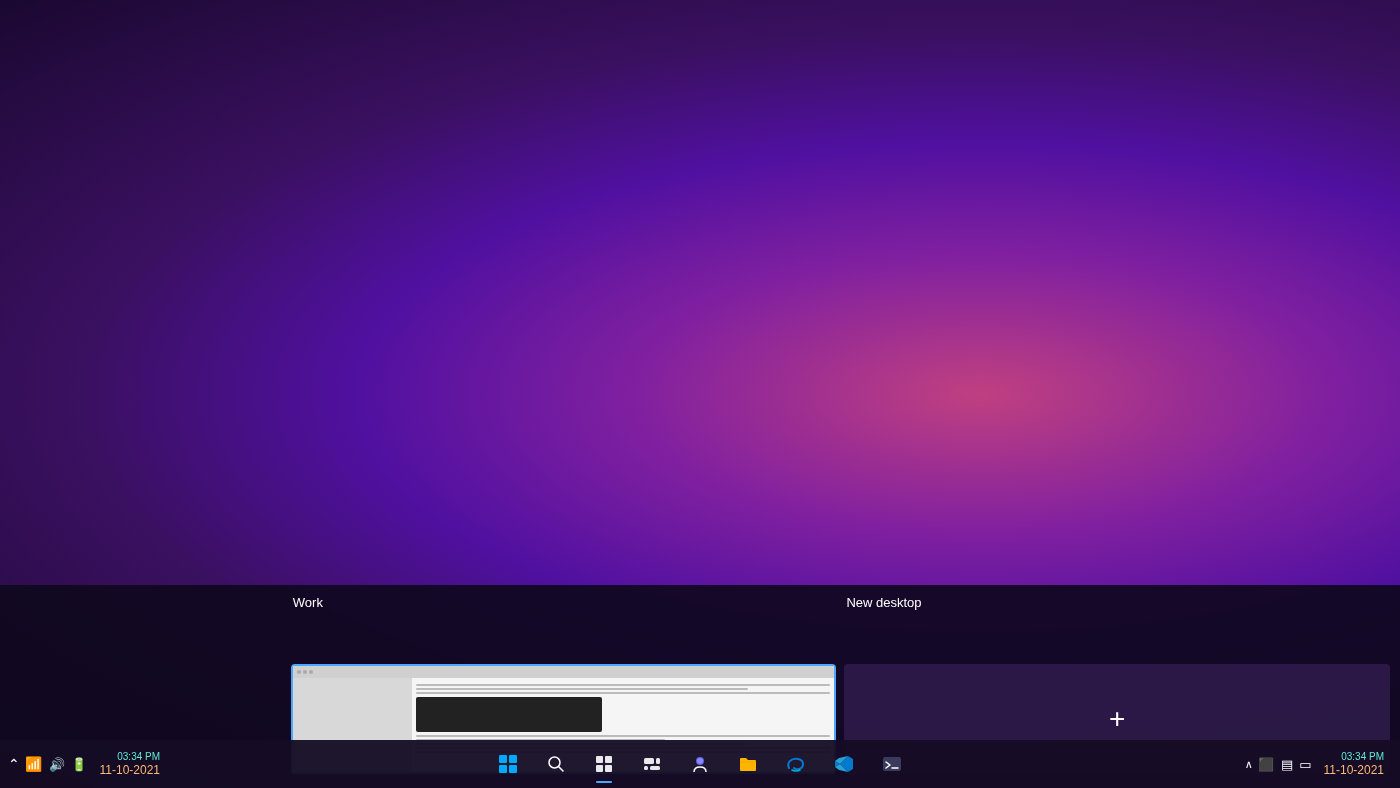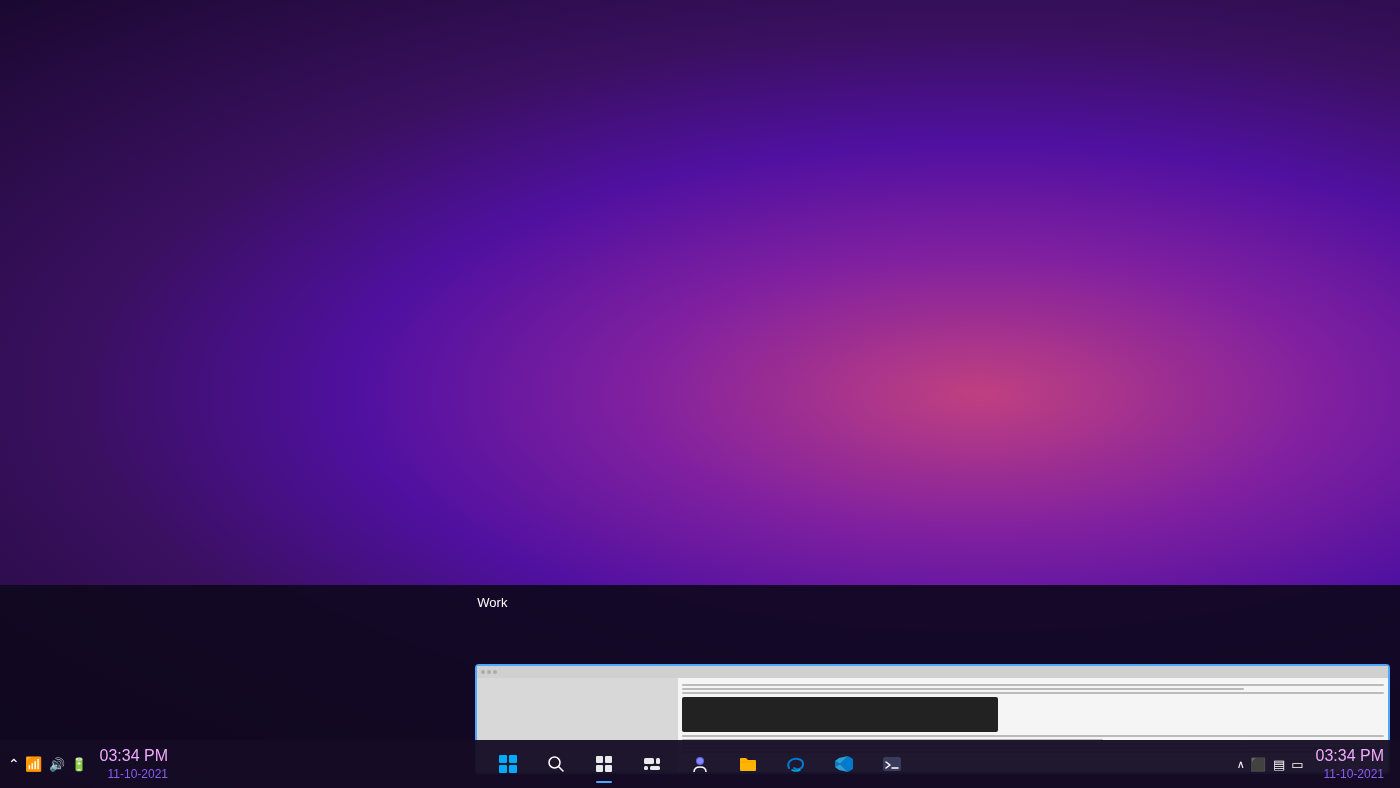--- a/index.html
+++ b/index.html
@@ -242,27 +242,27 @@
 
     #clock {
       display: flex;
       flex-direction: column;
       align-items: flex-end;
       cursor: pointer;
       padding: 0 4px;
     }
 
     .clock-time {
-      color: #f0abfc;
-      font-size: 16px;
+      color: #5eead4;
+      font-size: 10px;
       line-height: 1.3;
     }
 
     .clock-date {
-      color: #8b5cf6;
+      color: #fdba74;
       font-size: 12px;
       line-height: 1.3;
     }
 
     #tray-overflow {
       display: flex;
       align-items: center;
       cursor: pointer;
     }
 
@@ -322,20 +322,26 @@
             <div class="thumb-text-line full"></div>
             <div class="thumb-text-line full"></div>
           </div>
         </div>
       </div>
     </div>
   </div>
 
 
 
+  <div class="desktop-item">
+    <span class="desktop-label">New desktop</span>
+    <div class="desktop-thumbnail inactive thumb-new">
+      <span class="thumb-new-plus">+</span>
+    </div>
+  </div>
 
 </div>
 
 <div id="taskbar">
 
   <div style="position:absolute; left:0; height:100%; display:flex; align-items:center; padding-left:8px;">
     <div id="tray-overflow">
       <span class="tray-icon">⌃</span>
     </div>
     <span class="tray-icon" style="margin-left:6px;">📶</span>

